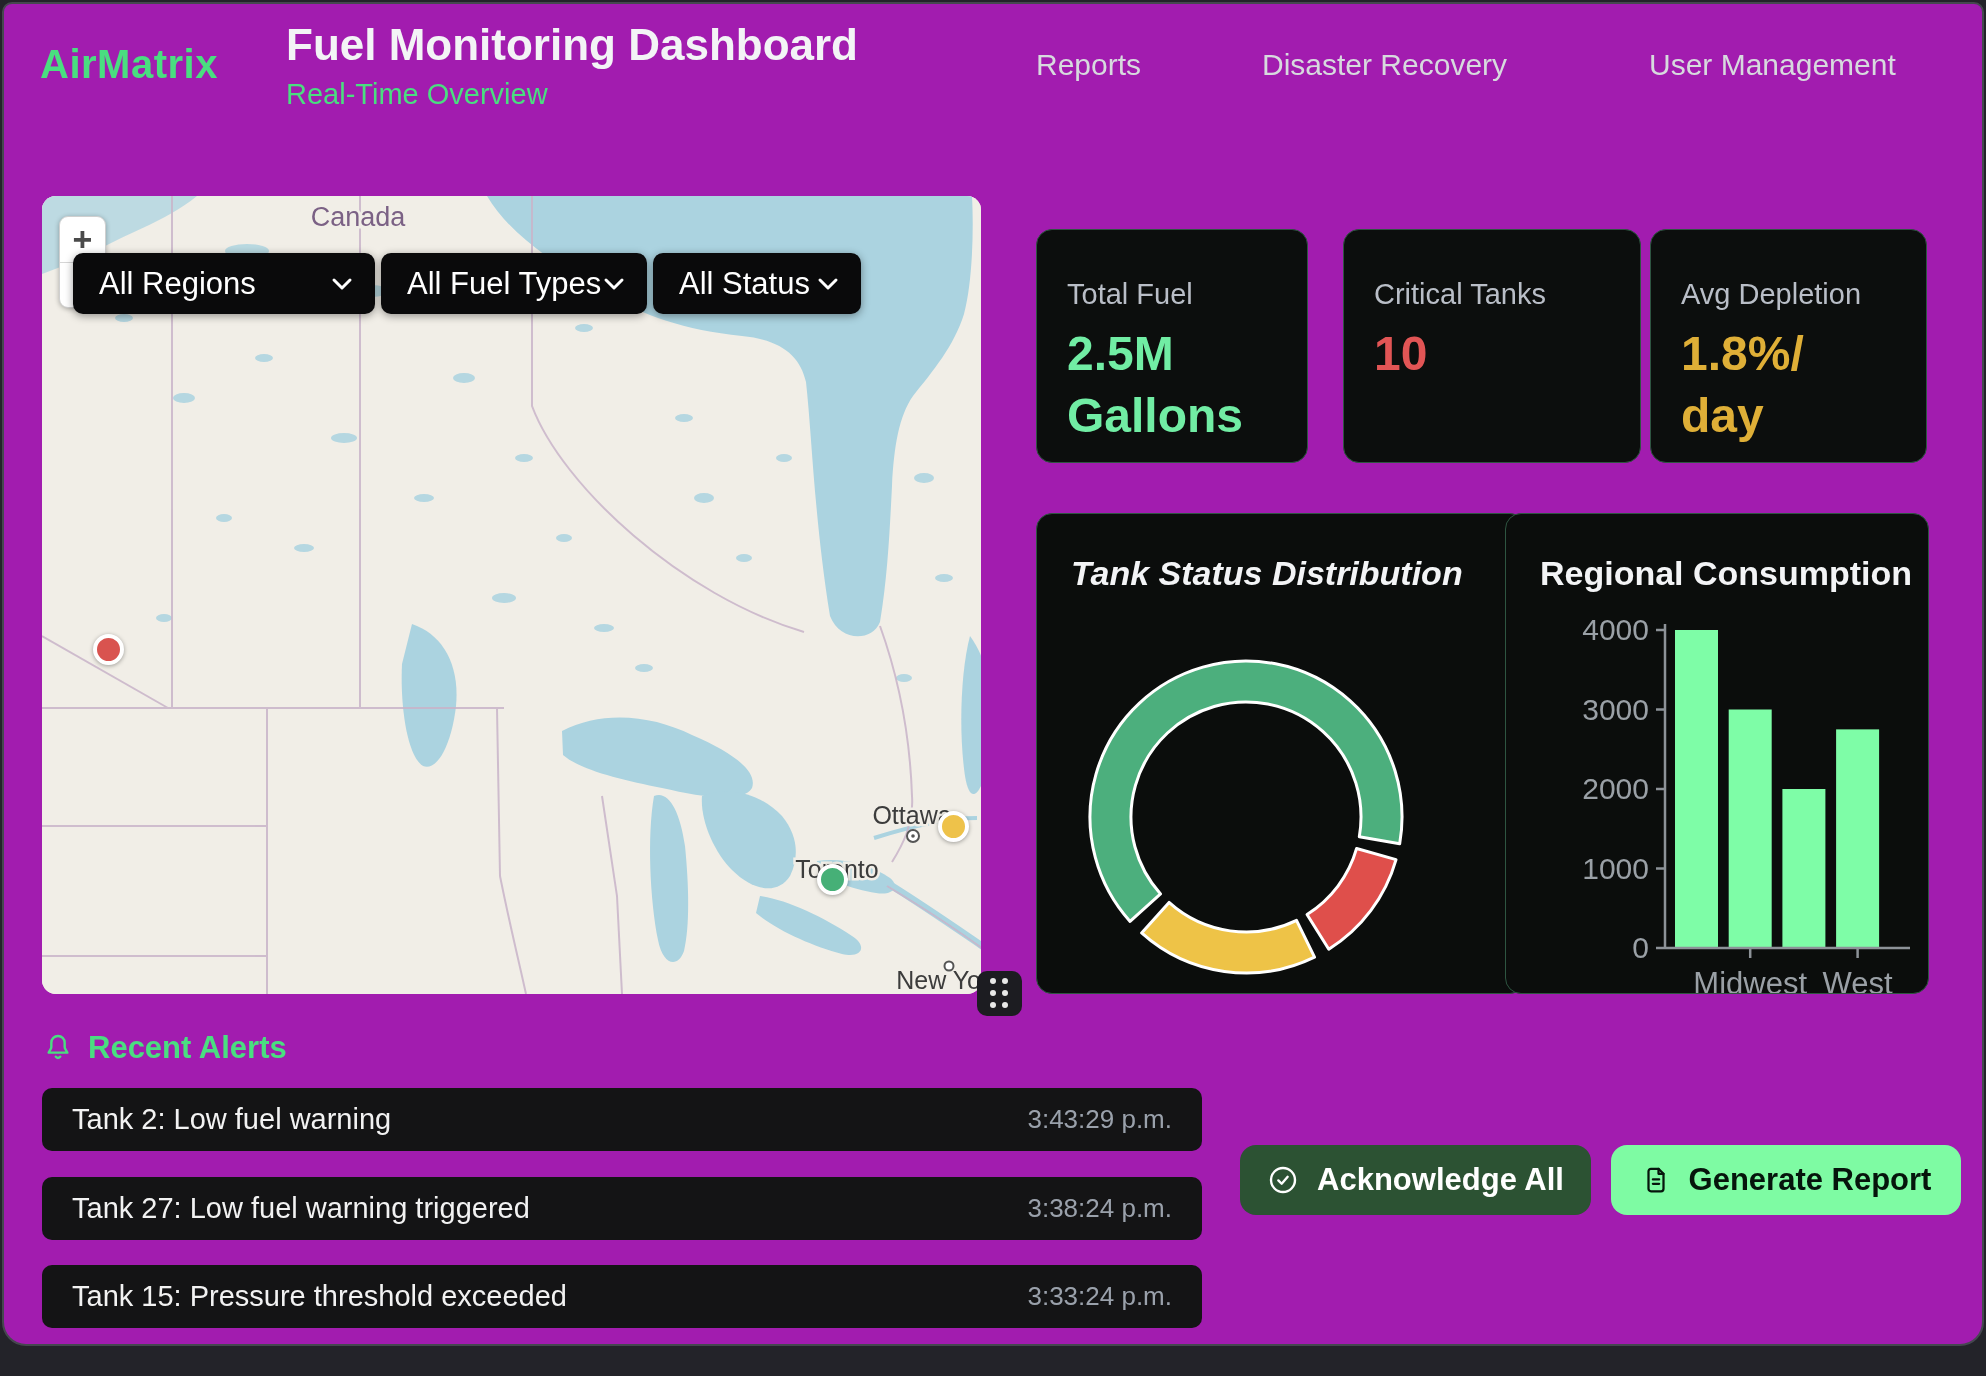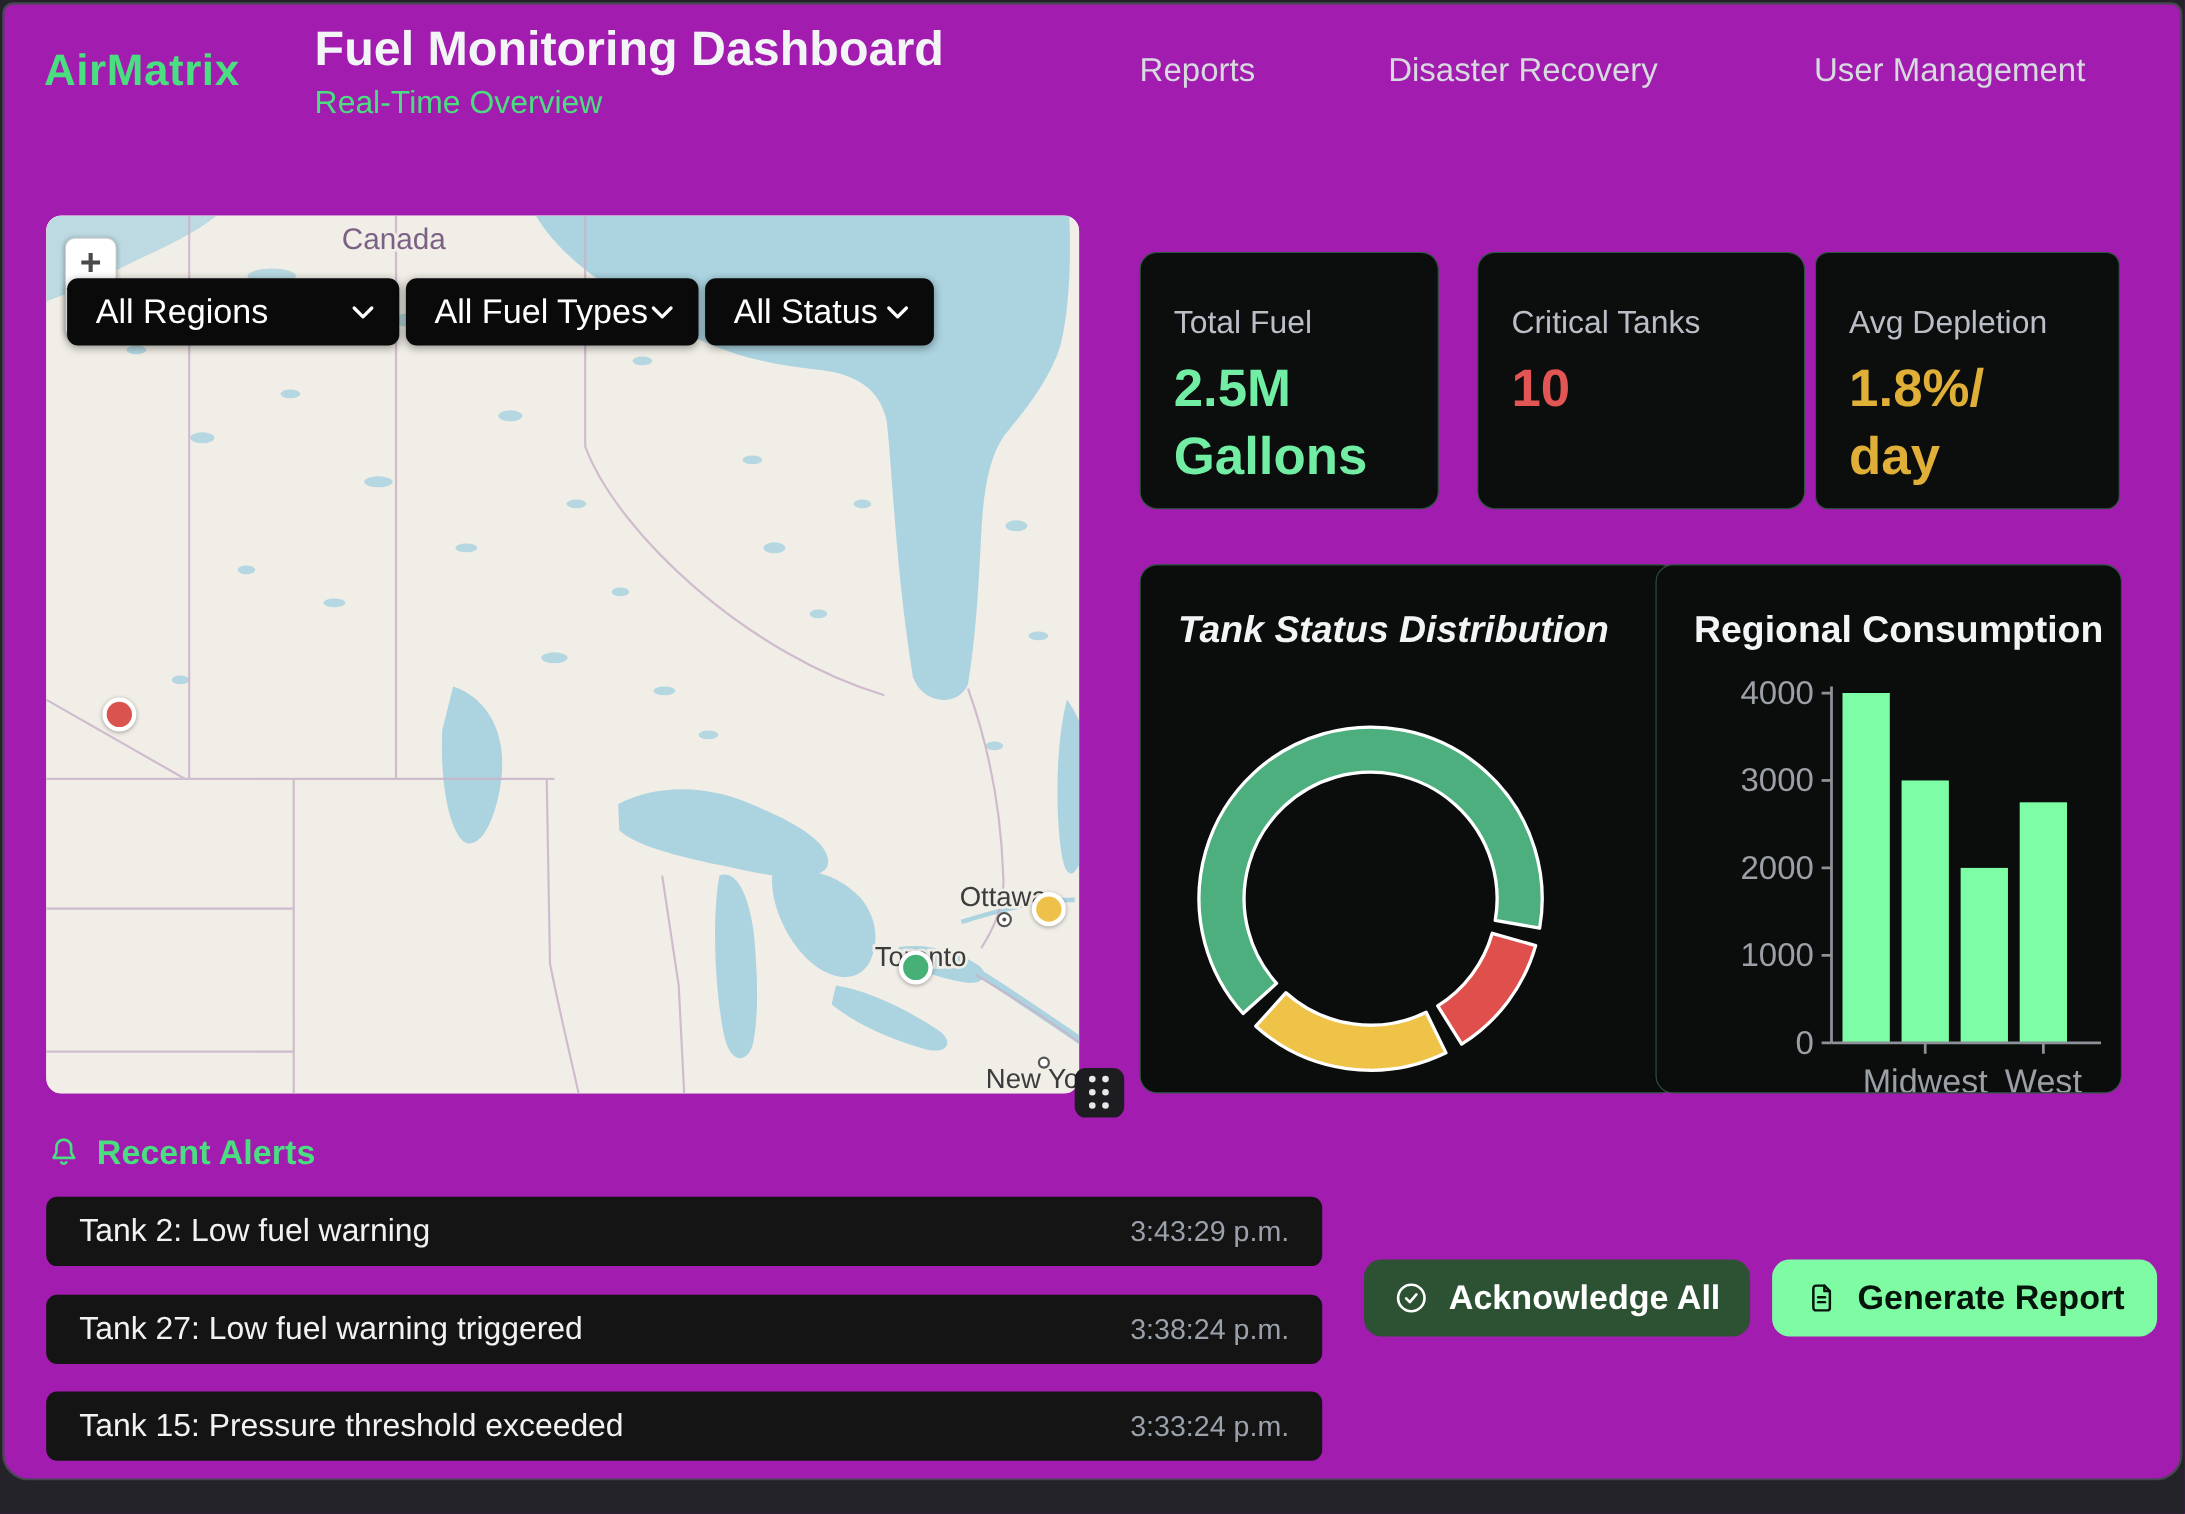--- a/index.html
+++ b/index.html
@@ -19,30 +19,30 @@
   .nav-link { position:absolute; top:44px; font-size:30px; color:#d7dade; cursor:pointer; }
   #nav-reports { left:1032px; } #nav-dr { left:1258px; } #nav-um { left:1645px; }
 
   
   .map { position:absolute; left:38px; top:192px; width:939px; height:798px; border-radius:14px; overflow:hidden; background:#f1eee7; }
   .map svg.basemap { position:absolute; inset:0; }
   .map svg.basemap text { font-family:"Liberation Sans", sans-serif; }
   .zoom-ctl { position:absolute; left:17px; top:20px; width:47px; background:#fff; border:1px solid #cfcfcf; border-radius:9px; box-shadow:0 1px 5px rgba(0,0,0,.3); z-index:4; overflow:hidden; }
   .zoom-btn { width:100%; height:45px; display:flex; align-items:center; justify-content:center; font-size:34px; font-weight:bold; color:#4a4a4a; cursor:pointer; }
   .zoom-btn + .zoom-btn { border-top:1px solid #d6d6d6; }
-  .filters { position:absolute; left:19px; top:57px; z-index:8; display:flex; gap:6px; }
+  .filters { position:absolute; left:31px; top:57px; z-index:8; display:flex; gap:6px; }
   .pill { height:61px; background:#0a0a0b; border-radius:10px; color:#fff; font-size:31px; display:flex; align-items:center; justify-content:space-between; padding:0 22px 0 26px; box-shadow:0 2px 8px rgba(0,0,0,.4); cursor:pointer; }
   .pill-1 { width:302px; } .pill-2 { width:266px; } .pill-3 { width:208px; }
   .map-marker { position:absolute; width:31px; height:31px; border:4px solid #fff; border-radius:50%; box-shadow:0 1px 4px rgba(0,0,0,.35); z-index:6; cursor:pointer; }
   .grip { position:absolute; left:973px; top:967px; width:45px; height:45px; background:#1c1c21; border-radius:10px; display:grid; grid-template-columns:repeat(2,8px); grid-template-rows:repeat(3,8px); gap:4px; place-content:center; z-index:9; cursor:grab; }
   .grip i { width:6px; height:6px; border-radius:50%; background:#e8e8e8; }
 
   
   .kpi { position:absolute; top:225px; height:234px; background:#0c0e0d; border:1.5px solid #2e5541; border-radius:16px; padding:48px 30px 0 30px; }
-  #kpi-0 { left:1032px; width:272px; } #kpi-1 { left:1339px; width:298px; } #kpi-2 { left:1646px; width:277px;border-radius:12px; }
+  #kpi-0 { left:1032px; width:272px; } #kpi-1 { left:1339px; width:298px; } #kpi-2 { left:1646px; width:277px; }
   .kpi-label { font-size:29px; color:#b9bec7; }
   .kpi-value { margin-top:12px; font-size:48px; font-weight:bold; line-height:1.3; white-space:pre-line; }
 
   
   .chart-card { position:absolute; top:509px; height:481px; background:#0b0d0c; border:1.5px solid #2e5541; border-radius:16px; overflow:hidden; }
   #donut-card { left:1032px; width:490px;font-style:italic; } #bar-card { left:1501px; width:424px; }
   .chart-title { position:absolute; left:34px; top:40px; font-size:34px; font-weight:bold; color:#f3f4f6; }
   #donut-svg { position:absolute; left:44px; top:138px; }
   #bar-svg { position:absolute; inset:0; }
   #bar-svg text { font-family:"Liberation Sans", sans-serif; }

